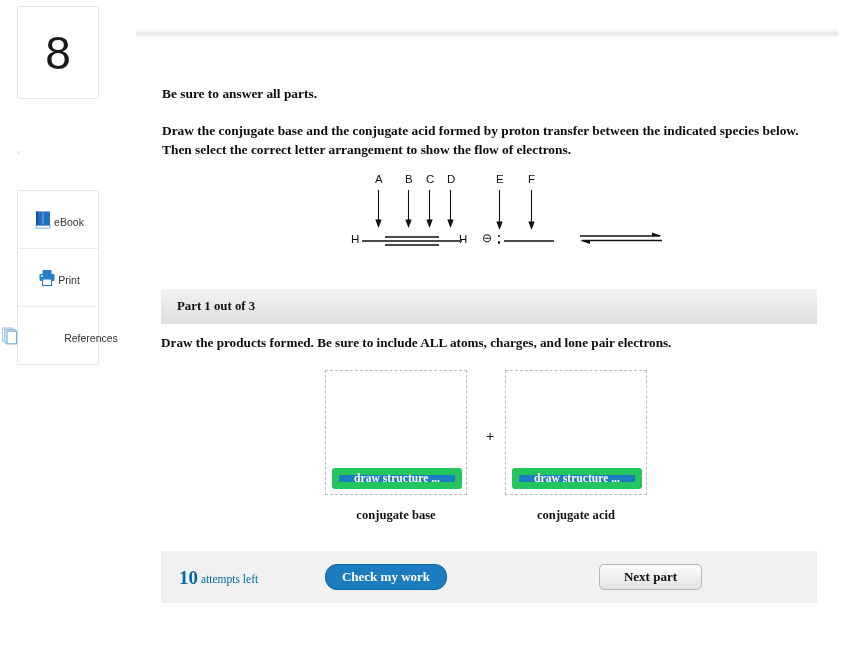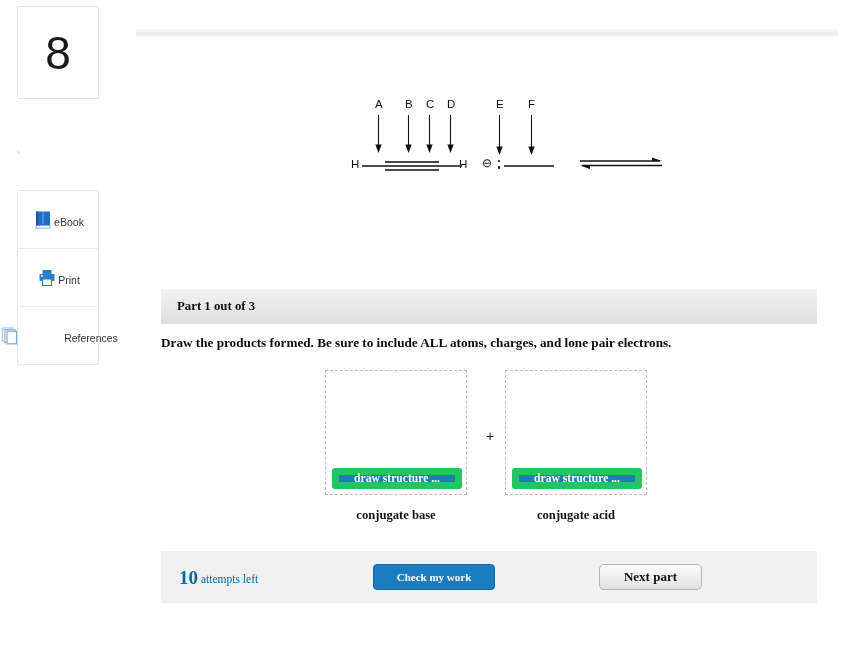--- a/index.html
+++ b/index.html
@@ -254,30 +254,29 @@
   #attempts .small {
     font-size: 11.5px;
     margin-left: 3px;
   }
   #check-btn {
     position: absolute;
     left: 164px; top: 13px;
     width: 122px; height: 26px;
     background: #1b7cc0;
     border: 1px solid #14669f;
-    border-radius: 4px;
+    border-radius: 12px;
     color: #fff;
-    font-size: 11px;
+    font-size: 13px;
     font-weight: bold;
     display: flex;
     align-items: center;
     justify-content: center;
     cursor: pointer;
     box-sizing: border-box;
-    margin-left: 48px;
   }
   #next-btn {
     position: absolute;
     left: 438px; top: 13px;
     width: 103px; height: 26px;
     background: linear-gradient(to bottom, #fdfdfd 0%, #efefef 50%, #e2e2e2 100%);
     border: 1px solid #b5b5b5;
     border-radius: 5px;
     color: #111;
     font-size: 13px;
@@ -339,20 +338,22 @@
 
   </div>
 </div>
 
 <div id="main">
 
   <div id="top-gradient-bar"></div>
 
   <div id="content">
 
+    <div class="q-line" id="q-intro">Be sure to answer all parts.</div>
+    <div class="q-line" id="q-prompt">Draw the conjugate base and the conjugate acid formed by proton transfer between the indicated species below. Then select the correct letter arrangement to show the flow of electrons.</div>
 
     <div id="chem-figure">
 
       <span class="letter" style="left:213px">A</span>
       <span class="letter" style="left:243px">B</span>
       <span class="letter" style="left:264px">C</span>
       <span class="letter" style="left:285px">D</span>
       <span class="letter" style="left:334px">E</span>
       <span class="letter" style="left:366px">F</span>
 

